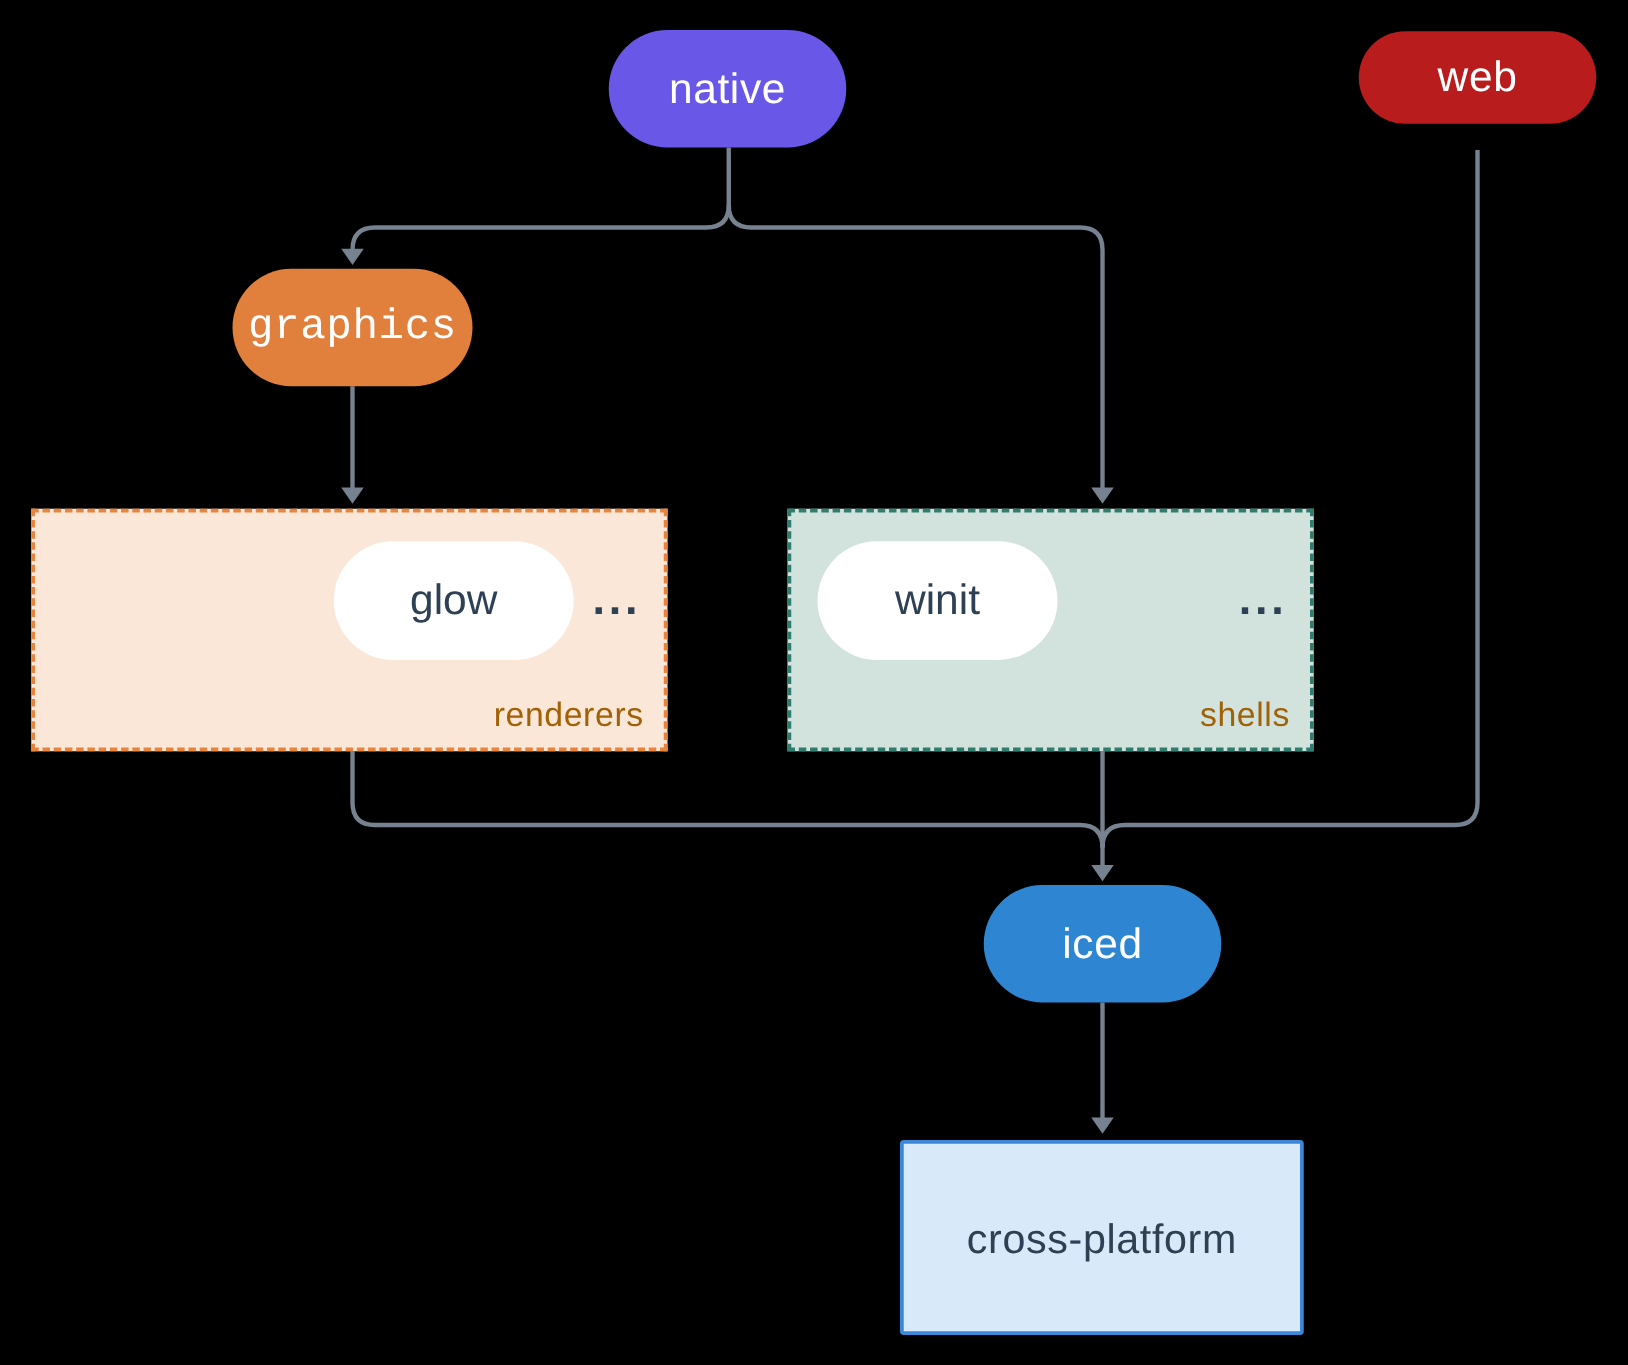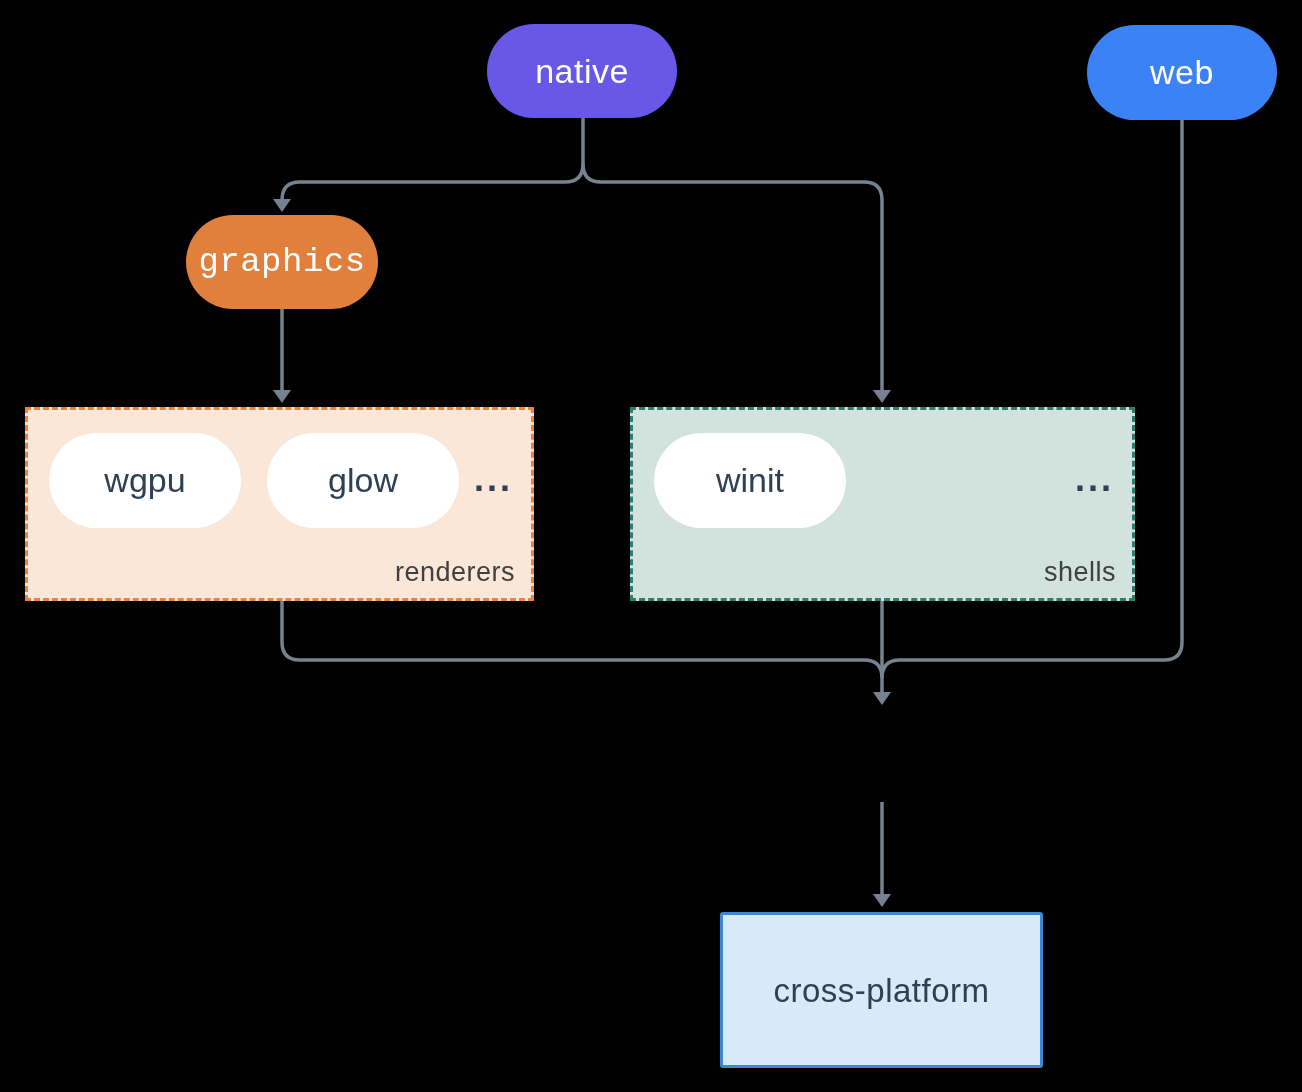--- a/index.html
+++ b/index.html
@@ -37,38 +37,38 @@
     display: flex;
     align-items: center;
     justify-content: center;
     border-radius: 48px;
     font-size: 34px;
     font-weight: 500;
     letter-spacing: 0.5px;
     color: #FFFFFF;
   }
   .pill-native    { left: 487px; top: 24px;  width: 190px; height: 94px; background: #6957E8; }
-  .pill-web       { left: 1087px; top: 25px; width: 190px; height: 95px; background: #3b82f6; }
+  .pill-web       { left: 1087px; top: 25px; width: 190px; height: 74px; background: #b91c1c; }
   .pill-graphics  { left: 186px; top: 215px; width: 192px; height: 94px; background: #E0803C; font-family: Liberation Mono, monospace; }
   .pill-iced      { left: 787px; top: 708px; width: 190px; height: 94px; background: #2E86D3; }
   .group {
     position: absolute;
     top: 407px;
     height: 194px;
     box-sizing: border-box;
   }
   .group-renderers {
     left: 25px;
     width: 509px;
     background: #FAE7D8;
     border: 3px dashed #E8843C;
   }
   .group-shells {
     left: 630px;
-    width: 505px;
+    width: 421px;
     background: #D2E2DC;
     border: 3px dashed #2E7D6E;
     padding-left: 32px;
   }
   .group .item-pill {
     position: absolute;
     top: 23px;
     height: 95px;
     width: 192px;
     background: #FFFFFF;
@@ -89,21 +89,21 @@
     font-size: 36px;
     font-weight: bold;
     color: #2E4154;
     letter-spacing: 3px;
   }
   .group-label {
     position: absolute;
     right: 16px;
     bottom: 10px;
     font-size: 27px;
-    color: #404040;
+    color: #a16207;
     letter-spacing: 0.5px;
   }
   .app-box {
     position: absolute;
     left: 720px;
     top: 912px;
     width: 323px;
     height: 156px;
     box-sizing: border-box;
     background: #D8E9F9;
@@ -152,36 +152,36 @@
 
   <div class="pill pill-web">
     <span>web</span>
   </div>
 
   <div class="pill pill-graphics">
     <span>graphics</span>
   </div>
 
   <div class="group group-renderers">
-    <div class="item-pill item-1">
-      <span>wgpu</span>
-    </div>
     <div class="item-pill item-2">
       <span>glow</span>
     </div>
     <div class="ellipsis">...</div>
     <div class="group-label">renderers</div>
   </div>
 
   <div class="group group-shells">
     <div class="item-pill item-1">
       <span>winit</span>
     </div>
     <div class="ellipsis">...</div>
     <div class="group-label">shells</div>
   </div>
 
+  <div class="pill pill-iced">
+    <span>iced</span>
+  </div>
 
   <div class="app-box">
     <span>cross-platform</span>
   </div>
 
 </div>
 
 </body></html>

